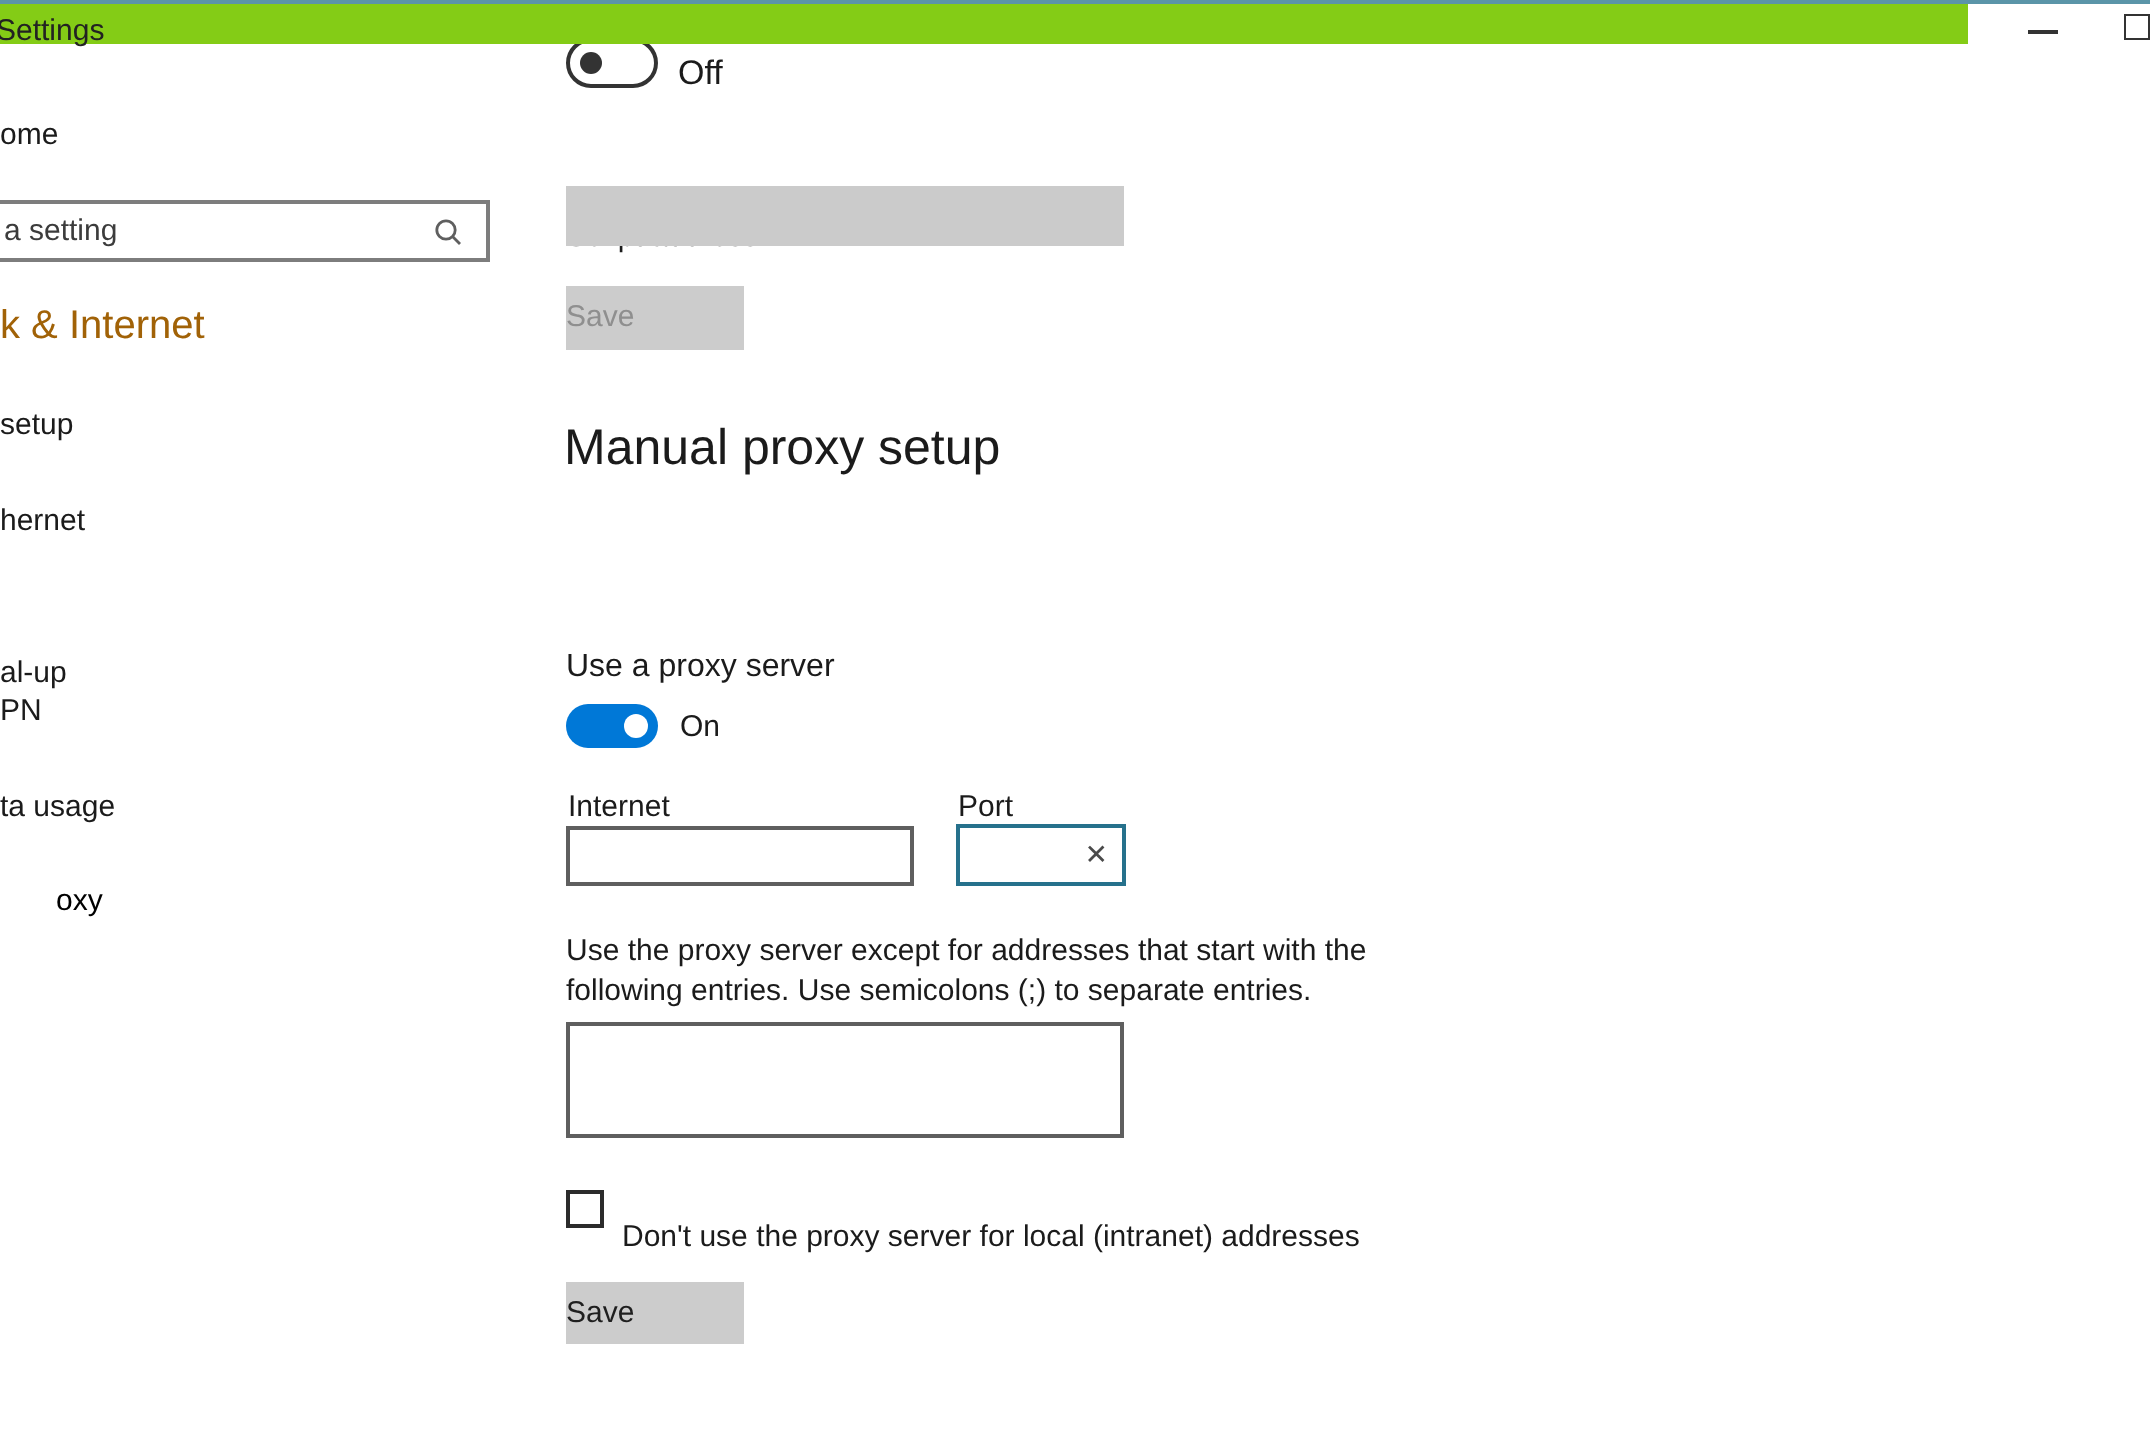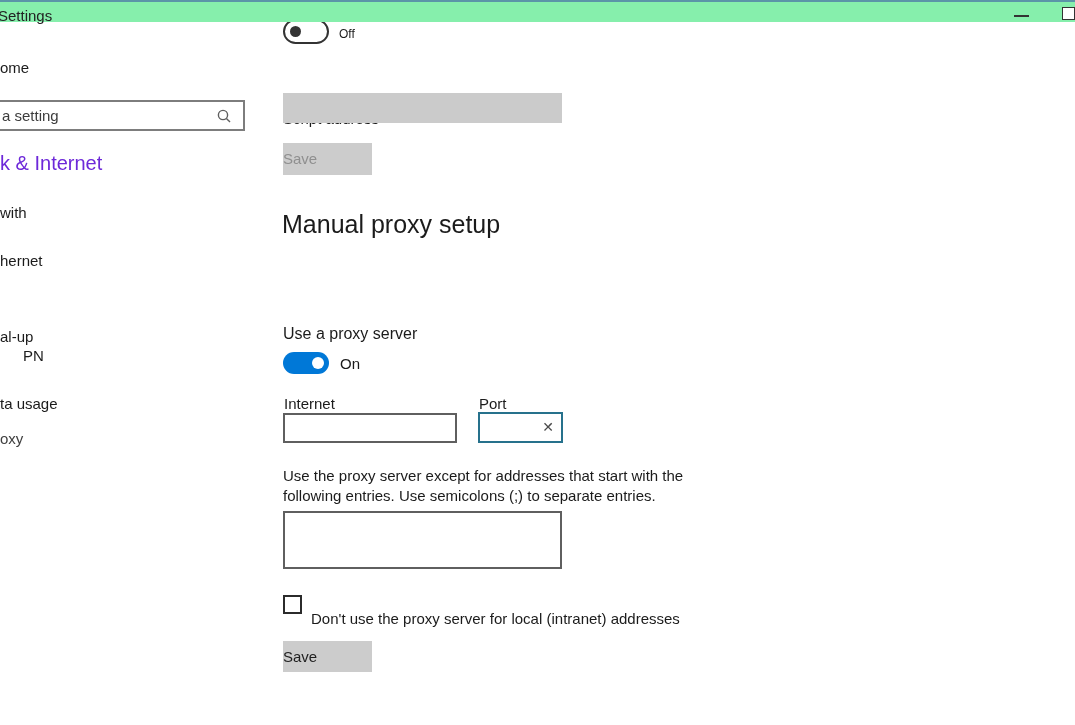--- a/index.html
+++ b/index.html
@@ -1,43 +1,43 @@
 <!DOCTYPE html>
 <html><head>
 <meta charset="utf-8">
 <style>
   html,body{margin:0;padding:0;background:#fff;}
   .screen{position:relative;width:1075px;height:725px;background:#ffffff;overflow:hidden;
           font-family:"Liberation Sans",sans-serif;color:#1b1b1b;}
 
   
   .accent-top{position:absolute;top:0;left:0;width:1075px;height:2px;background:#5b95a8;z-index:10;}
-  .titlebar{position:absolute;top:0;left:0;width:1075px;height:22px;background:#86efac;z-index:6;}
+  .titlebar{position:absolute;top:0;left:0;width:984px;height:22px;background:#84cc16;z-index:6;}
   .app-title{position:absolute;left:-2px;top:7px;font-size:15px;color:#222;white-space:nowrap;}
   .btn-min{position:absolute;left:1014px;top:15px;width:15px;height:2px;background:#333;}
   .btn-max{position:absolute;left:1062px;top:7px;width:11px;height:11px;border:1px solid #333;background:#fff;}
 
   
   .side-label{position:absolute;left:0;font-size:15px;color:#1b1b1b;white-space:nowrap;}
   .home-item{top:59px;}
-  .section-label{position:absolute;left:0;top:152px;font-size:20px;color:#6d28d9;white-space:nowrap;}
+  .section-label{position:absolute;left:0;top:152px;font-size:20px;color:#a16207;white-space:nowrap;}
   .nav-status{top:204px;} .nav-ethernet{top:252px;} .nav-dialup{top:300px;margin-top:28px;}
-  .nav-vpn{top:347px;padding-left:23px;} .nav-datausage{top:395px;}
-  .nav-proxy{top:430px;color:#404040;}
+  .nav-vpn{top:347px;} .nav-datausage{top:395px;}
+  .nav-proxy{top:442px;color:#000000;margin-left:28px;}
   .search-box{position:absolute;left:-12px;top:100px;width:257px;height:31px;border:2px solid #7d7d7d;
               background:#fff;box-sizing:border-box;}
   .search-box input{position:absolute;left:0;top:0;width:218px;height:27px;border:none;outline:none;
               padding:0 0 0 12px;font-family:"Liberation Sans",sans-serif;font-size:15px;color:#3c3c3c;background:transparent;}
   .search-glyph{position:absolute;right:11px;top:6px;width:16px;height:16px;}
 
   
   .toggle-off{position:absolute;left:283px;top:19px;width:46px;height:25px;border:2px solid #333;
               border-radius:14px;background:#fff;box-sizing:border-box;z-index:1;}
   .toggle-off .knob{position:absolute;left:5px;top:5px;width:11px;height:11px;border-radius:50%;background:#333;}
-  .label-off{position:absolute;left:339px;top:27px;font-size:12px;}
+  .label-off{position:absolute;left:339px;top:27px;font-size:17px;}
   .label-script{position:absolute;left:283px;top:66px;font-size:15px;margin-top:44px;}
   .input-script{position:absolute;left:283px;top:93px;width:279px;height:30px;background:#cbcbcb;
                 border:none;box-sizing:border-box;font-size:15px;padding:0 6px;font-family:"Liberation Sans",sans-serif;}
   .btn{background:#cccccc;border:none;font-family:"Liberation Sans",sans-serif;font-size:15px;}
   .btn-save-top{position:absolute;left:283px;top:143px;width:89px;height:32px;line-height:32px;color:#8f8f8f;}
   .heading{position:absolute;left:282px;top:210px;font-size:25px;font-weight:400;color:#1b1b1b;white-space:nowrap;}
   .para{position:absolute;font-size:15px;line-height:20px;color:#1b1b1b;}
   .para1{left:283px;top:260px;width:490px;}
   .label-useproxy{position:absolute;left:283px;top:325px;font-size:16px;}
   .toggle-on{position:absolute;left:283px;top:352px;width:46px;height:22px;border-radius:11px;background:#0078d7;}
@@ -81,21 +81,21 @@
   <div class="search-box">
     <input value="a setting" style="">
     <svg class="search-glyph" viewBox="0 0 16 16">
       <circle cx="7" cy="7" r="4.6" fill="none" stroke="#5f5f5f" stroke-width="1.4"></circle>
       <line x1="10.4" y1="10.4" x2="14" y2="14" stroke="#5f5f5f" stroke-width="1.4"></line>
     </svg>
   </div>
 
   <div class="section-label">k &amp; Internet</div>
 
-  <div class="side-label nav-status">with</div>
+  <div class="side-label nav-status">setup</div>
   <div class="side-label nav-ethernet">hernet</div>
   <div class="side-label nav-dialup">al-up</div>
   <div class="side-label nav-vpn">PN</div>
   <div class="side-label nav-datausage">ta usage</div>
   <div class="side-label nav-proxy">oxy</div>
 
   <div class="label-off">Off</div>
   <div class="label-script">Script address</div>
   <input class="input-script" disabled="" value="" style="">
   <div class="btn btn-save-top">Save</div>

